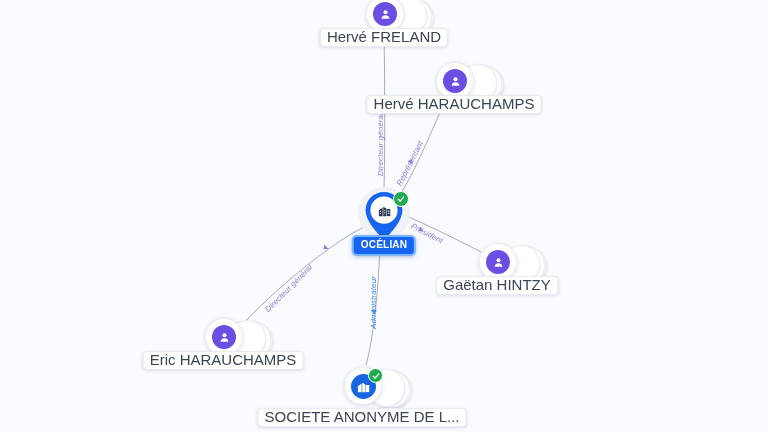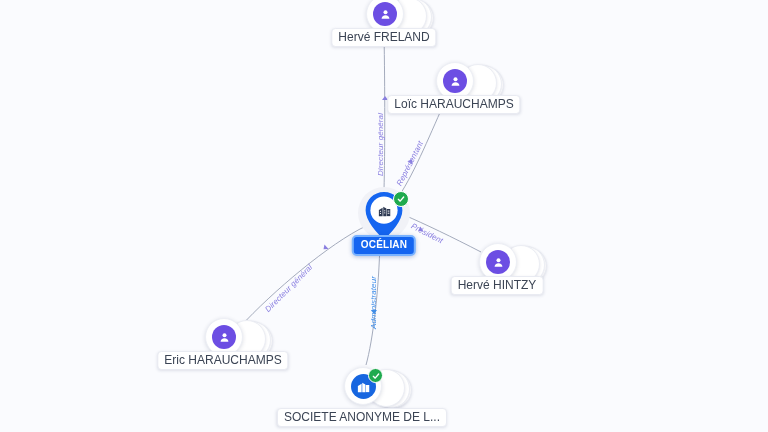--- a/index.html
+++ b/index.html
@@ -152,21 +152,21 @@
 
   
   .label {
     position: absolute;
     transform: translateX(-50%);
     white-space: nowrap;
     background: #ffffff;
     border: 1px solid #e9ebf2;
     border-radius: 4px;
     padding: 2px 6px 3px 6px;
-    font-size: 12px;
+    font-size: 15px;
     line-height: 12px;
     color: #3b4454;
     box-shadow: 0 1px 3px rgba(40,50,90,0.13);
     z-index: 7;
   }
   .label.focus-label {
     background: #1565f0;
     border: 2px solid #7ab3ff;
     color: #ffffff;
     border-radius: 5px;
@@ -248,21 +248,21 @@
         <div class="stack" style="width: 36px; height: 36px; left: 5px; top: -16px; z-index: 3;"></div>
         <div class="disc">
           <div class="avatar" style="background: rgb(108, 78, 227);">
             <svg width="13" height="13" viewBox="0 0 24 24" fill="#ffffff">
               <circle cx="12" cy="8" r="3.7"></circle>
               <path d="M4.8 20c0-4 3.3-6.4 7.2-6.4s7.2 2.4 7.2 6.4z"></path>
             </svg>
           </div>
         </div>
       </div>
-      <div class="label" style="left: 454px; top: 95px;">Loïc HARAUCHAMPS</div>
+      <div class="label" style="left: 454px; top: 95px;">Hervé HARAUCHAMPS</div>
       <div class="node focus" style="left: 384px; top: 213px;">
         <div class="halo"></div>
         <div class="pin">
           <svg width="42" height="52" viewBox="0 0 42 52">
             <path d="M21 2 C10.5 2 2.6 10 2.6 20.2 C2.6 31 13.5 42 21 50 C28.5 42 39.4 31 39.4 20.2 C39.4 10 31.5 2 21 2 Z" fill="#1565f0"></path>
             <circle cx="21" cy="20.2" r="13.6" fill="#ffffff"></circle>
           </svg>
           <div class="inner">
             <svg width="15" height="15" viewBox="0 0 24 24" fill="#2e3a52">
               <path d="M3 21V11l6-3.6V21z"></path>
@@ -290,21 +290,21 @@
         <div class="stack" style="width: 36px; height: 36px; left: 5px; top: -16px; z-index: 3;"></div>
         <div class="disc">
           <div class="avatar" style="background: rgb(108, 78, 227);">
             <svg width="13" height="13" viewBox="0 0 24 24" fill="#ffffff">
               <circle cx="12" cy="8" r="3.7"></circle>
               <path d="M4.8 20c0-4 3.3-6.4 7.2-6.4s7.2 2.4 7.2 6.4z"></path>
             </svg>
           </div>
         </div>
       </div>
-      <div class="label" style="left: 497px; top: 276px;">Hervé HINTZY</div>
+      <div class="label" style="left: 497px; top: 276px;">Gaëtan HINTZY</div>
       <div class="node person" style="left: 223px; top: 336px;">
         <div class="stack" style="width: 34px; height: 34px; left: 14px; top: -13px; z-index: 1;"></div>
         <div class="stack" style="width: 36px; height: 36px; left: 10px; top: -15px; z-index: 2;"></div>
         <div class="stack" style="width: 36px; height: 36px; left: 5px; top: -16px; z-index: 3;"></div>
         <div class="disc">
           <div class="avatar" style="background: rgb(108, 78, 227);">
             <svg width="13" height="13" viewBox="0 0 24 24" fill="#ffffff">
               <circle cx="12" cy="8" r="3.7"></circle>
               <path d="M4.8 20c0-4 3.3-6.4 7.2-6.4s7.2 2.4 7.2 6.4z"></path>
             </svg>

